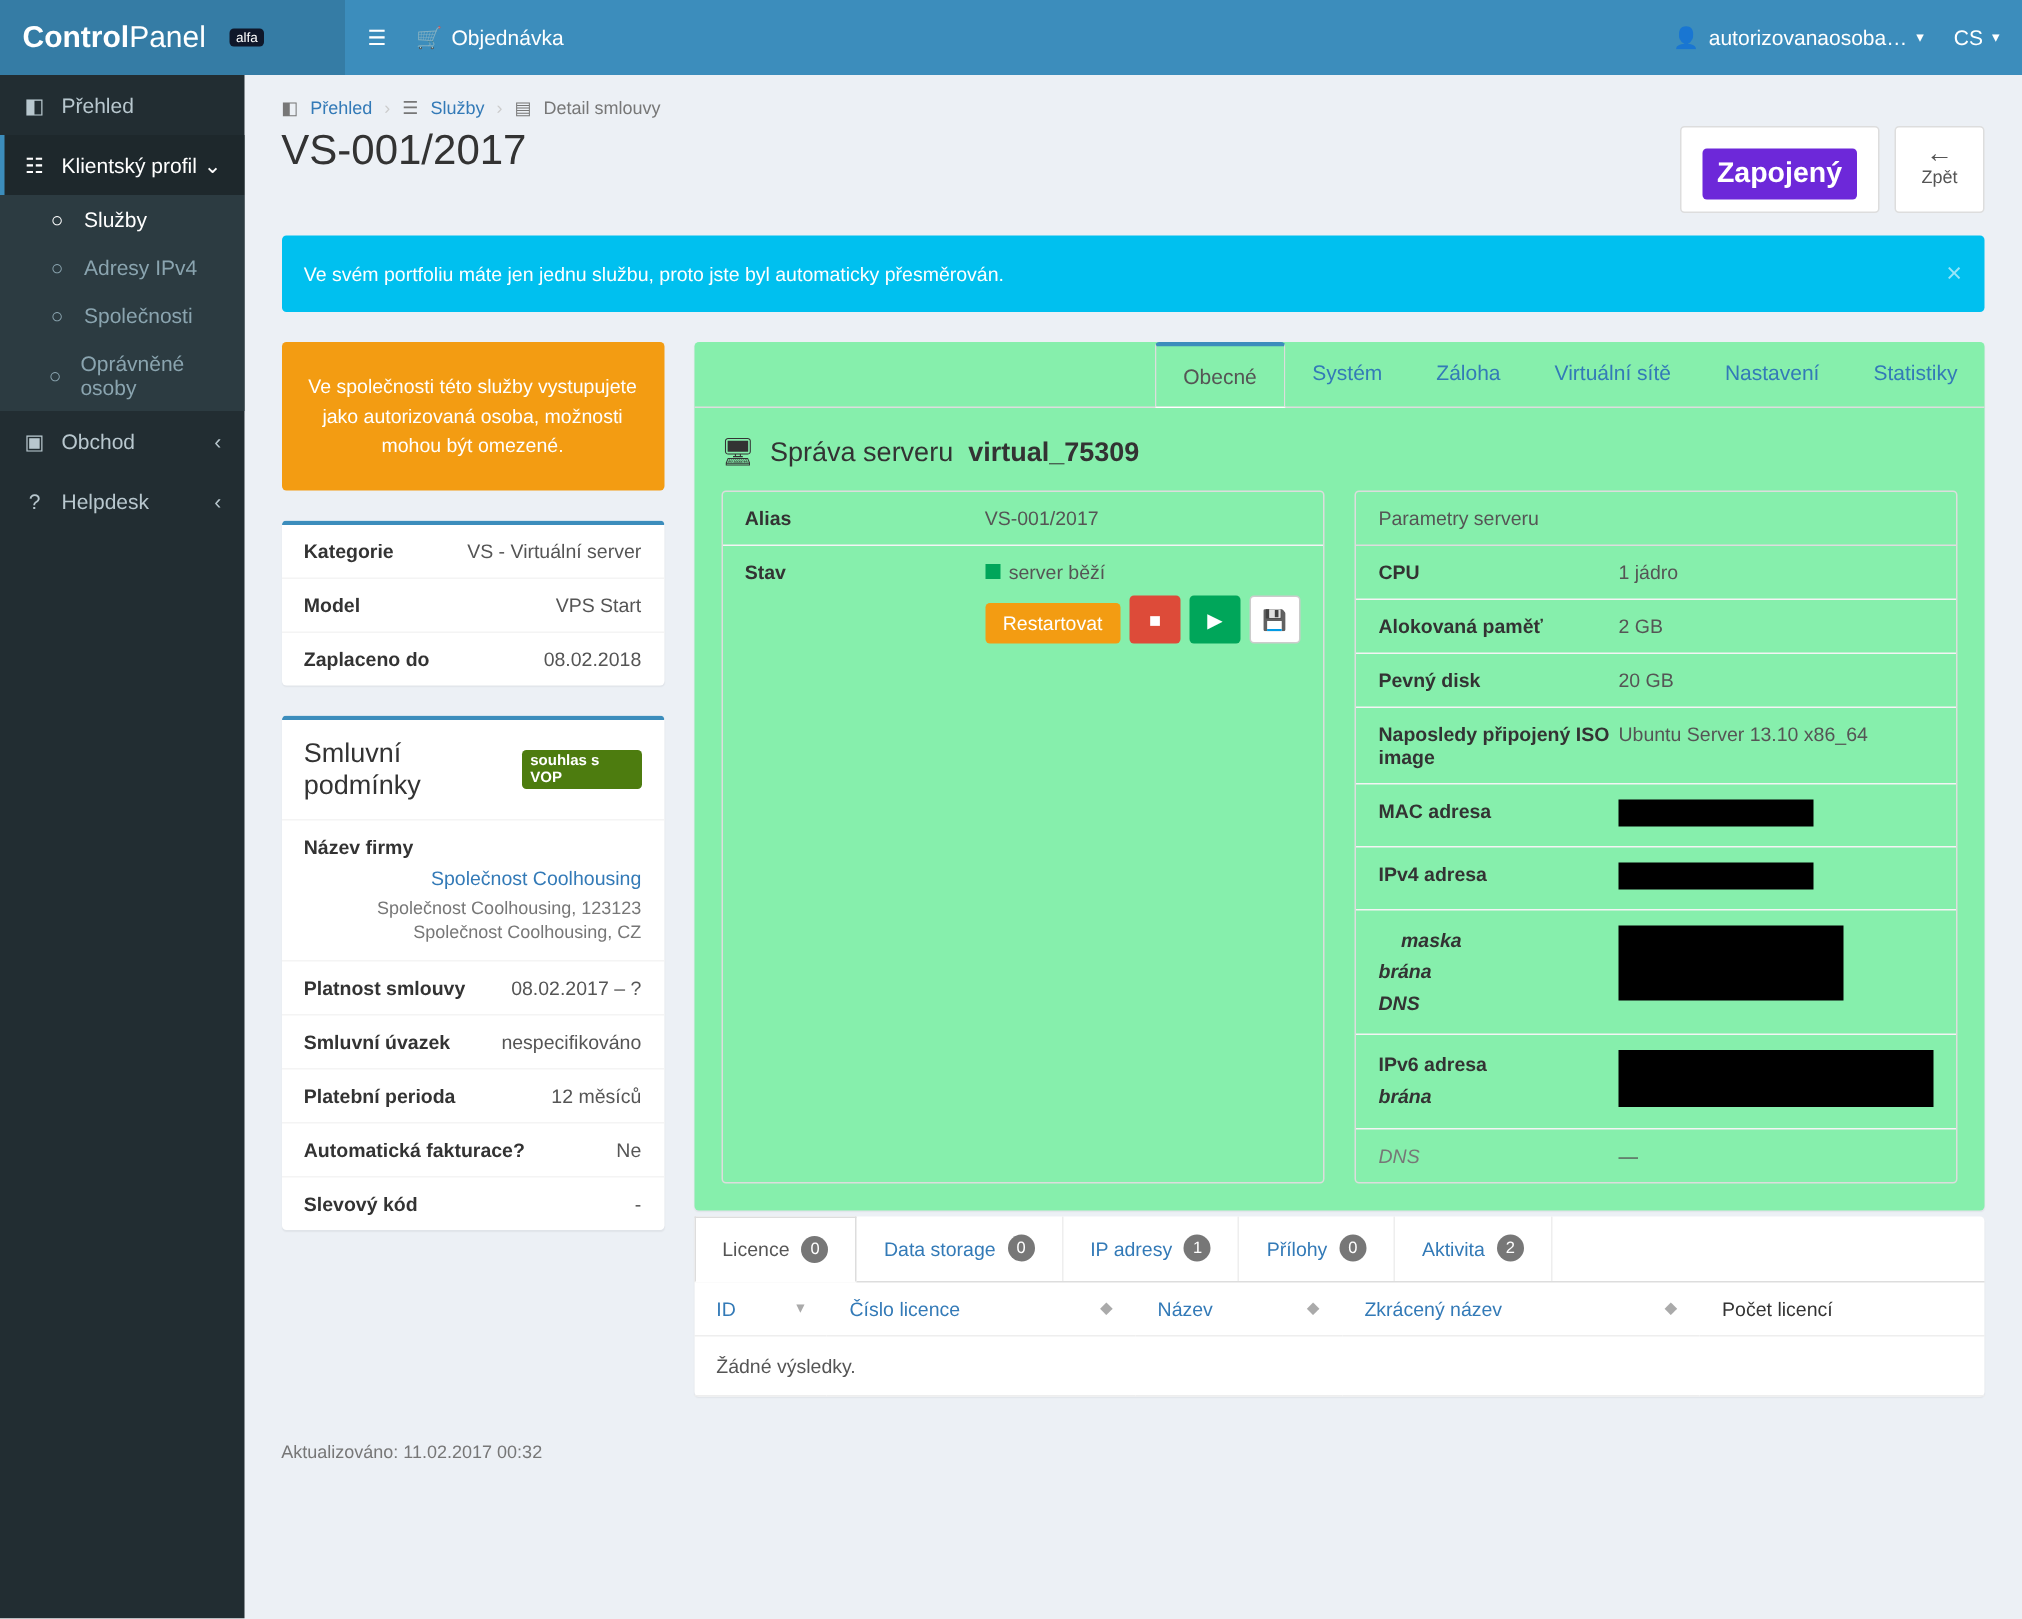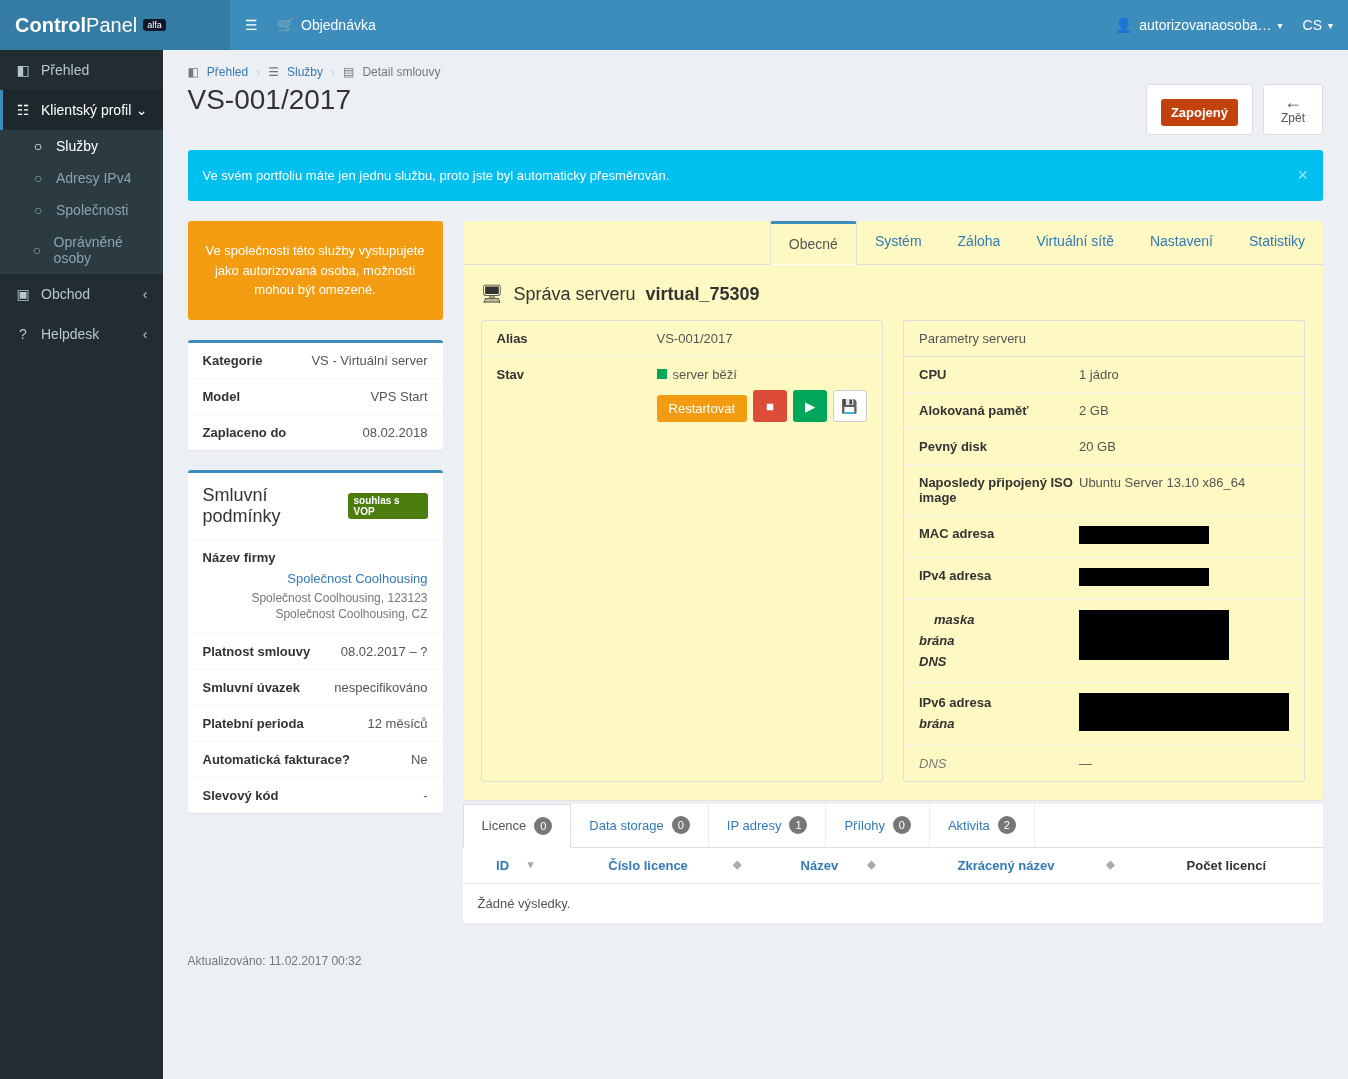--- a/index.html
+++ b/index.html
@@ -3,21 +3,21 @@
 <meta charset="utf-8">
 <style>
 * { box-sizing: border-box; margin: 0; padding: 0; }
 body { font-family: "Helvetica Neue", Helvetica, Arial, sans-serif; font-size: 13px; color: #555; background: #ecf0f5; }
 a { text-decoration: none; color: #337ab7; }
 
 
 .top-header { background: #3c8dbc; height: 50px; display: flex; color: #fff; }
 .logo { width: 230px; background: #357ca5; display:flex; align-items:center; padding-left:15px; font-size:20px; font-weight:300; }
 .logo b { font-weight:600; }
-.logo-badge { background:#0f172a; color:#fff; font-size:9px; padding:1px 4px; border-radius:3px; margin-left:6px; vertical-align:super; }
+.logo-badge { background:#0f172a; color:#fff; font-size:9px; padding:1px 4px; border-radius:3px; margin-left:16px; vertical-align:super; }
 .navbar { flex:1; display:flex; align-items:center; padding:0 15px; justify-content:space-between; }
 .nav-left { display:flex; align-items:center; gap:20px; }
 .nav-right { display:flex; align-items:center; gap:20px; }
 .nav-link { color:#fff; cursor:pointer; font-size:14px; display:flex; align-items:center; gap:6px; }
 .caret { font-size:10px; }
 
 
 .wrapper { display:flex; min-height:calc(100vh - 50px); }
 .sidebar { width:230px; background:#222d32; color:#b8c7ce; }
 .sidebar-menu li { list-style:none; }
@@ -30,21 +30,21 @@
 .icon { display:inline-flex; width:16px; justify-content:center; }
 
 
 .content-wrapper { flex:1; padding:15px 25px 30px; }
 .breadcrumb-row { display:flex; align-items:center; gap:8px; color:#777; font-size:12px; margin-bottom:5px; }
 .bc-sep { color:#ccc; }
 .title-row { display:flex; justify-content:space-between; align-items:flex-start; margin-bottom:15px; }
 .page-title { font-size:28px; font-weight:500; color:#333; }
 .title-buttons { display:flex; gap:10px; }
 .btn-box { background:#fff; border:1px solid #ddd; border-radius:3px; padding:8px 14px; text-align:center; font-size:12px; color:#555; min-width:60px; }
-.badge-zapojeny { background:#c2410c; color:#fff; border-radius:3px; padding:6px 10px; font-size:13px; font-weight:600; margin-top:6px; display:inline-block; }
+.badge-zapojeny { background:#6d28d9; color:#fff; border-radius:3px; padding:6px 10px; font-size:19px; font-weight:600; margin-top:6px; display:inline-block; }
 .back-arrow { font-size:18px; line-height:1; }
 .alert-info { background:#00c0ef; color:#fff; padding:15px; border-radius:3px; display:flex; justify-content:space-between; align-items:center; margin-bottom:20px; }
 .alert-close { cursor:pointer; opacity:.6; font-size:18px; }
 
 .columns { display:flex; gap:20px; }
 .col-left { width:255px; flex-shrink:0; }
 .col-right { flex:1; }
 
 .box-warning { background:#f39c12; color:#fff; text-align:center; padding:20px 15px; border-radius:3px; font-size:13px; line-height:1.5; }
 .panel { background:#fff; border-top:3px solid #3c8dbc; border-radius:3px; margin-top:20px; box-shadow:0 1px 1px rgba(0,0,0,.05); }
@@ -54,21 +54,21 @@
 .row2 .l { font-weight:600; color:#333; }
 .row2 .r { color:#555; text-align:right; }
 .panel-header { padding:12px 15px; display:flex; justify-content:space-between; align-items:center; border-bottom:1px solid #f4f4f4; }
 .panel-title { font-size:18px; color:#333; }
 .vop-badge { background:#4d7c0f; color:#fff; font-size:10px; padding:2px 5px; border-radius:3px; font-weight:600; }
 .addr { padding:10px 15px; border-bottom:1px solid #f4f4f4; }
 .addr .fl { font-weight:600; color:#333; margin-bottom:6px; }
 .addr .link { color:#337ab7; text-align:right; display:block; }
 .addr .sub { color:#777; font-size:12px; text-align:right; margin-top:4px; line-height:1.4; }
 
-.main-panel { background:#fef9c3; border-radius:3px; box-shadow:0 1px 1px rgba(0,0,0,.05); }
+.main-panel { background:#86efac; border-radius:3px; box-shadow:0 1px 1px rgba(0,0,0,.05); }
 .tabs { display:flex; border-bottom:1px solid #ddd; justify-content:flex-end; }
 .tab { padding:12px 18px; cursor:pointer; color:#337ab7; font-size:14px; }
 .tab.active { color:#555; border:1px solid #ddd; border-bottom-color:#fff; border-top:3px solid #3c8dbc; margin-bottom:-1px; border-radius:3px 3px 0 0; }
 .main-body { padding:18px; }
 .srv-title { font-size:18px; color:#333; margin-bottom:15px; display:flex; align-items:center; gap:10px; }
 .srv-title b { font-weight:700; }
 .two-col { display:flex; gap:20px; }
 .sub-panel-hdr { padding:10px 15px; border-bottom:1px solid #ddd; font-size:13px; color:#555; }
 .kv { display:flex; padding:10px 15px; border-bottom:1px solid #f4f4f4; align-items:flex-start; }
 .kv:last-child { border-bottom:none; }
@@ -84,21 +84,21 @@
 .btn-outline { background:#fff; border:1px solid #ccc; color:#555; margin-left:auto; }
 .redact { background:#000; height:18px; display:inline-block; }
 .w130 { width:130px; } .w150 { width:150px; } .w210 { width:210px; }
 
 .license-panel { background:#fff; border-radius:3px; margin-top:4px; box-shadow:0 1px 1px rgba(0,0,0,.05); }
 .ltabs { display:flex; border-bottom:1px solid #ddd; }
 .ltab { padding:12px 18px; cursor:pointer; display:flex; align-items:center; gap:8px; color:#337ab7; border-right:1px solid #eee; }
 .ltab.active { color:#555; background:#fff; border:1px solid #ddd; border-bottom-color:#fff; margin-bottom:-1px; border-top:1px solid #ddd; }
 .count-badge { background:#777; color:#fff; border-radius:9px; min-width:18px; height:18px; display:inline-flex; align-items:center; justify-content:center; font-size:11px; padding:0 5px; }
 .ltable { width:100%; border-collapse:collapse; }
-.ltable th { text-align:center; padding:10px 15px; font-weight:700; color:#337ab7; border-bottom:1px solid #eee; cursor:pointer; }
+.ltable th { text-align:left; padding:10px 15px; font-weight:400; color:#337ab7; border-bottom:1px solid #eee; cursor:pointer; }
 .ltable th.plain { color:#333; cursor:default; }
 .ltable td { padding:12px 15px; border-bottom:1px solid #eee; color:#555; }
 .sort-ic { float:right; color:#aaa; font-size:11px; }
 
 .footer { margin-top:30px; color:#777; font-size:12px; }
 
 .left-box { flex:0 0 47%; border:1px solid #ddd; border-radius:3px; }
 .right-box { flex:1; border:1px solid #ddd; border-radius:3px; }
 .kv-stack .k { line-height:1.6; }
 </style>

